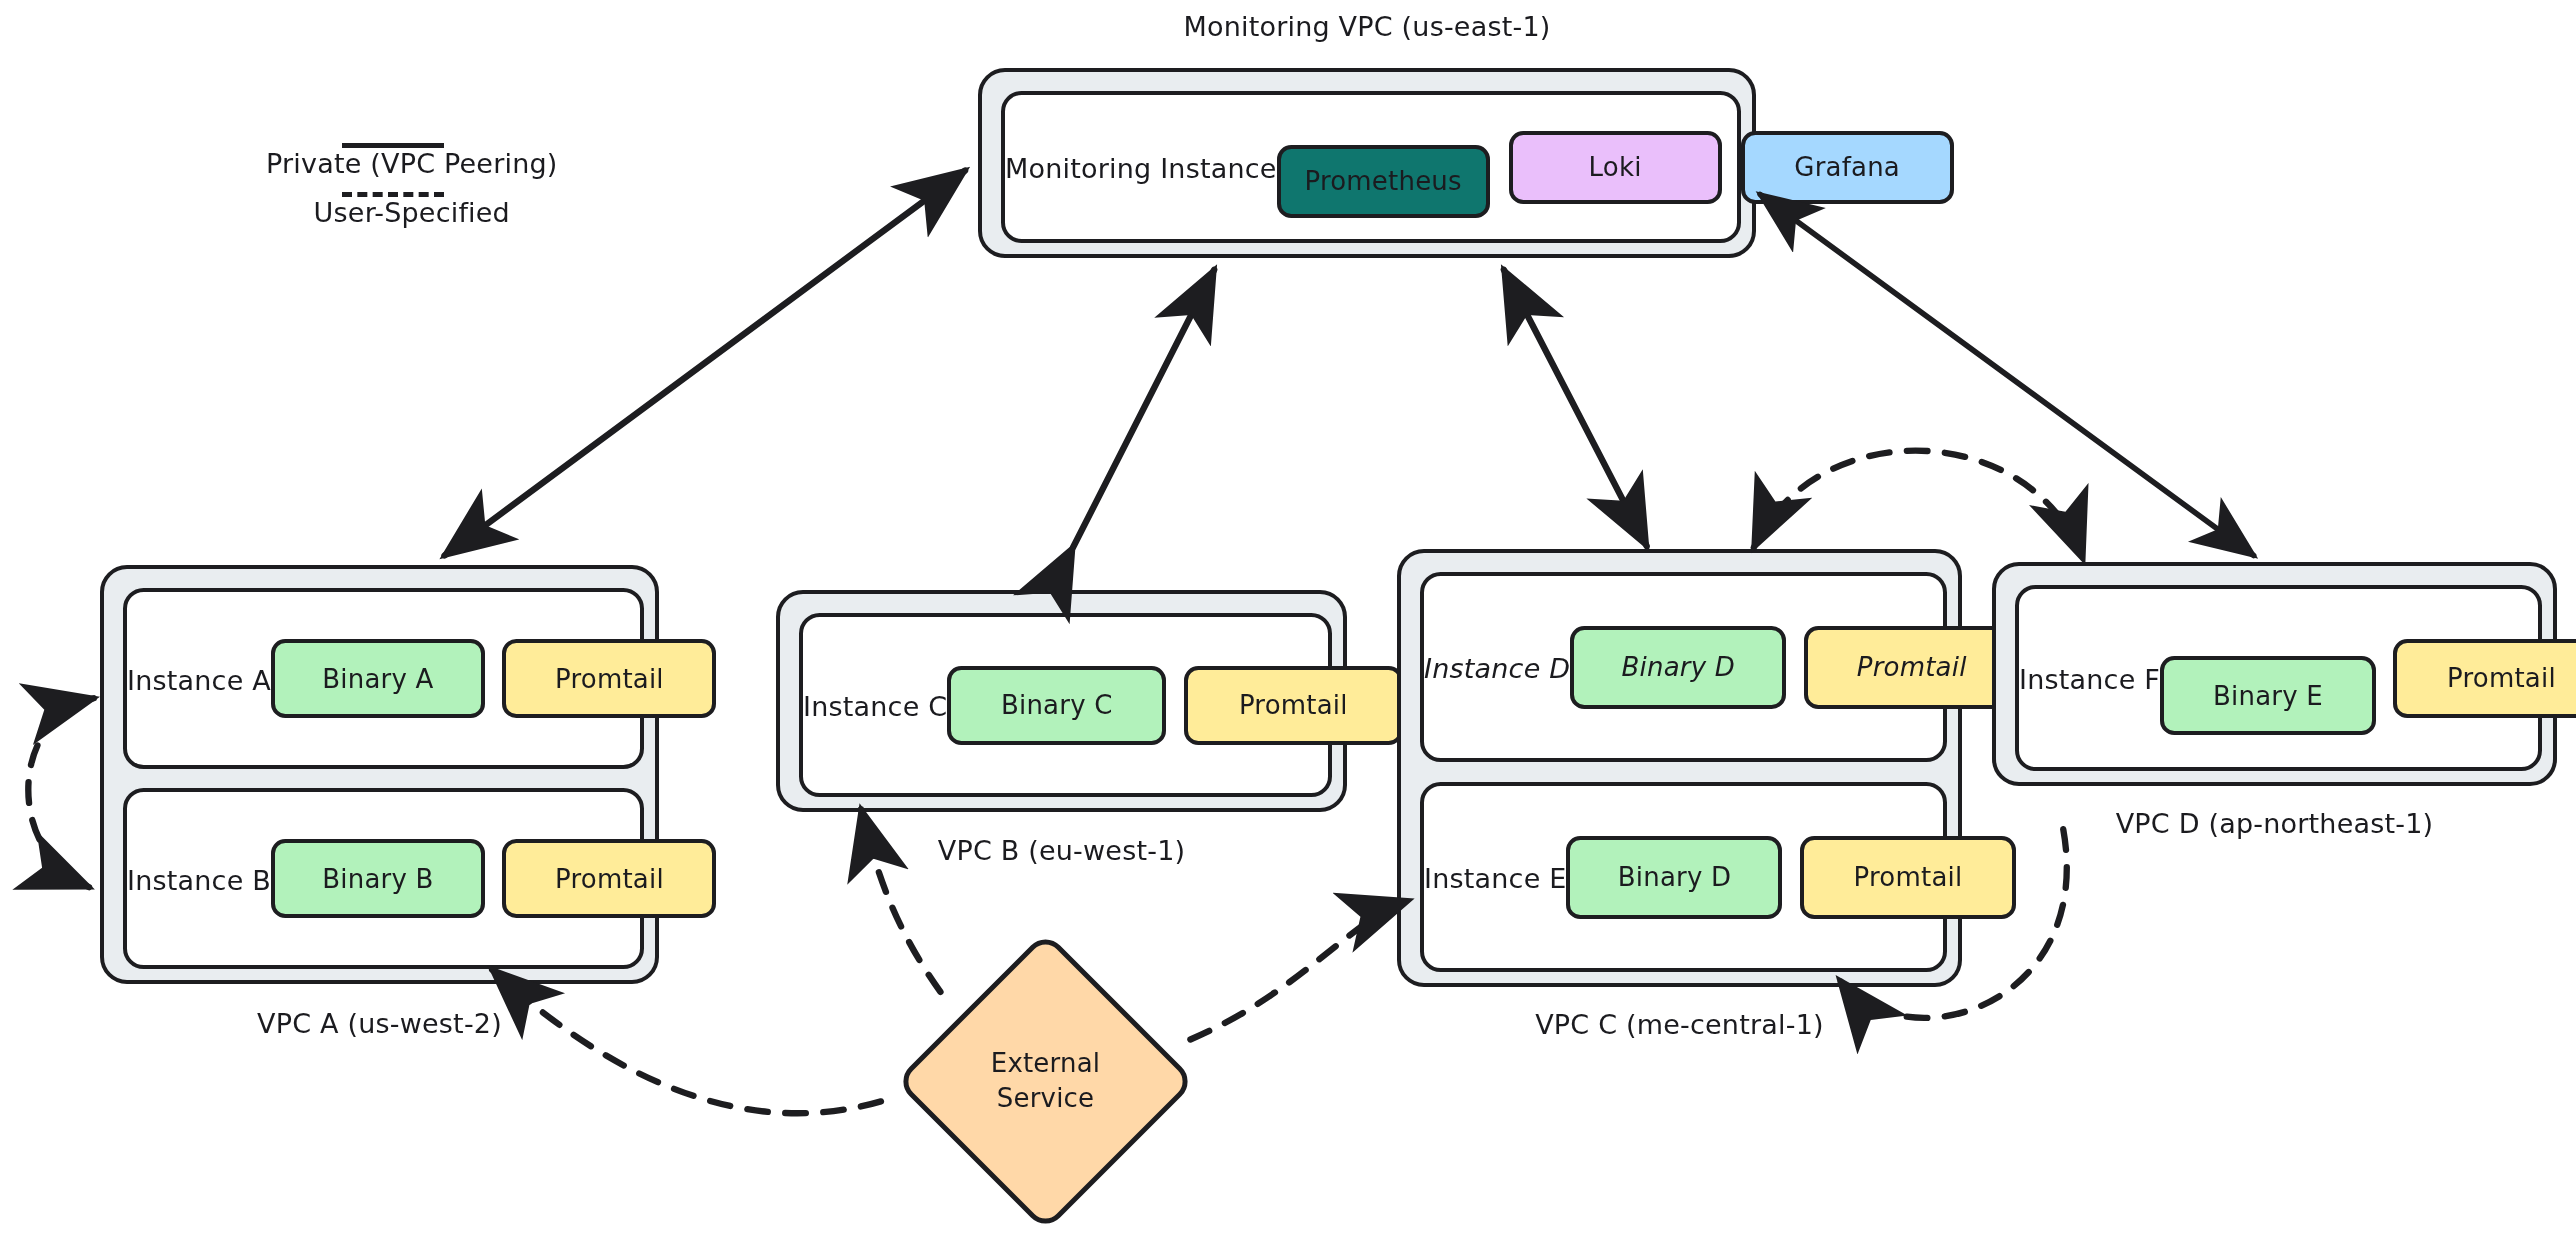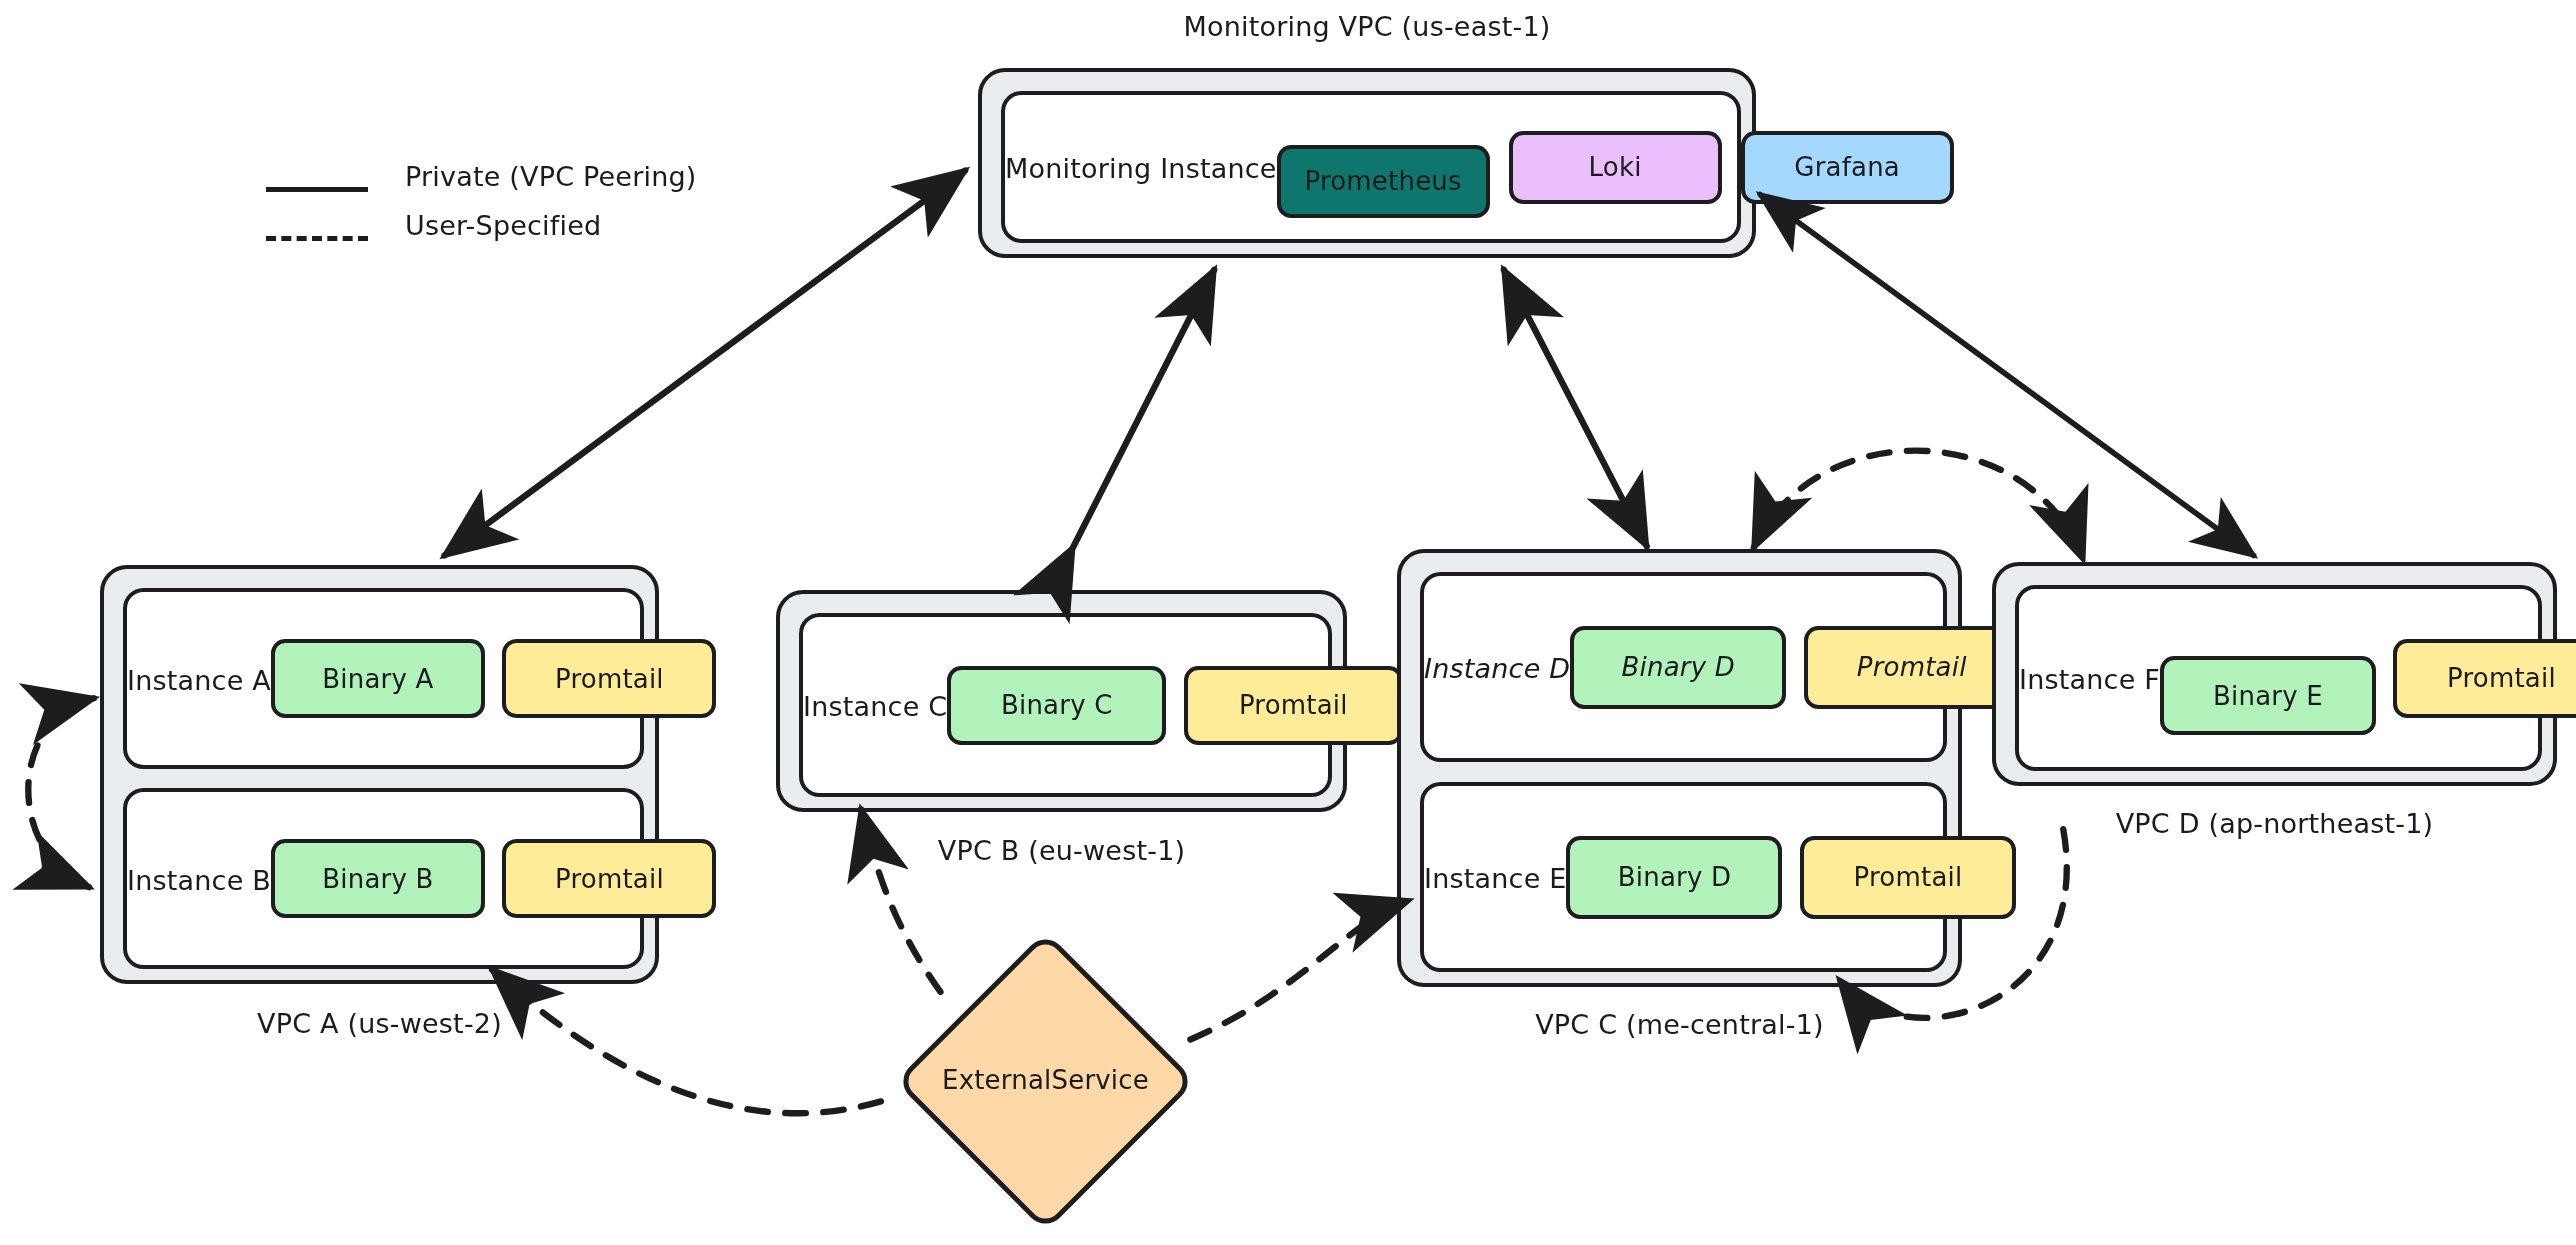--- a/index.html
+++ b/index.html
@@ -116,38 +116,40 @@
     border: 5.6px solid #1d1d20;
     border-radius: 20.6px;
     transform: rotate(45deg);
     box-sizing: border-box;
   }
   #ext-text {
     position: absolute;
     left: 0; top: 0;
     width: 333px; height: 270px;
     display: flex;
+    flex-direction: column;
     align-items: center;
     justify-content: center;
     font-size: 26px;
     line-height: 1.35;
     color: #1b1b1f;
     text-align: left;
   }
 
   
   #legend {
     position: absolute;
     left: 266px; top: 143px;
     z-index: 6;
   }
   .legend-row {
     display: flex;
-    align-items: flex-end;
+    align-items: center;
     height: 49px;
+    flex-direction: column;
   }
   .legend-swatch {
     width: 102px;
     height: 0;
     margin-right: 37px;
     border-top: 5.6px solid #1d1d20;
   }
   .legend-swatch.dashed {
     border-top-style: dashed;
     border-top-width: 5.6px;

